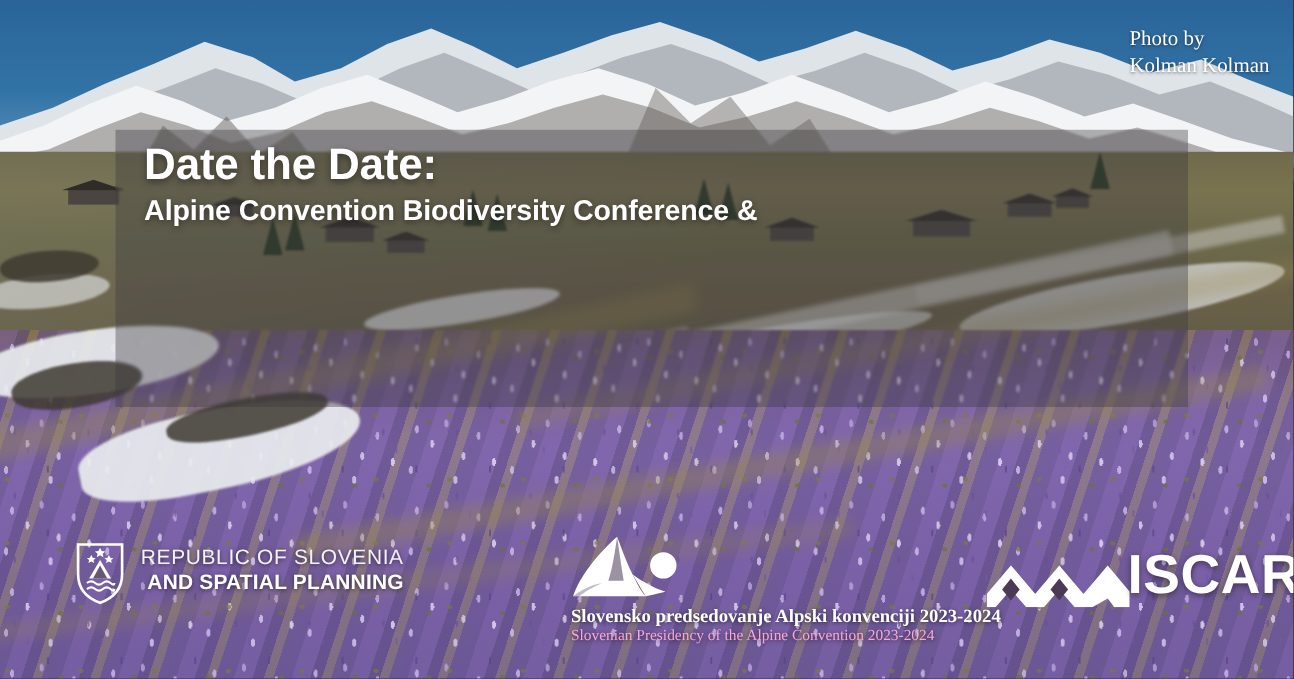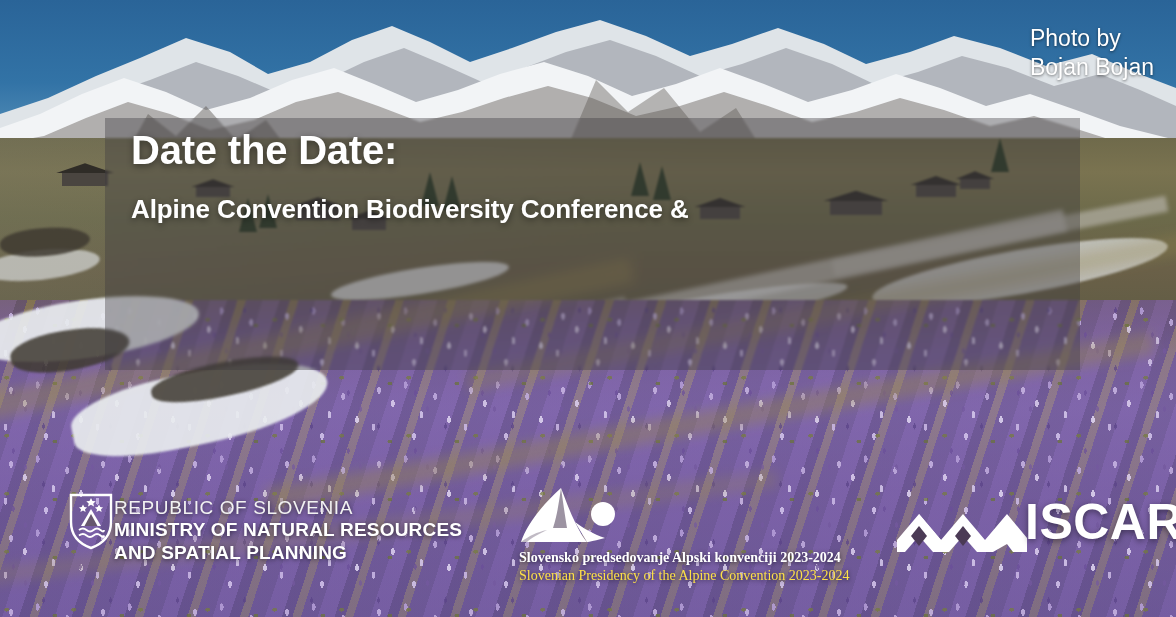--- a/index.html
+++ b/index.html
@@ -132,51 +132,50 @@
   .scrim {
     position:absolute; left:105px; top:118px;
     width:975px; height:252px;
     background:rgba(60,58,62,.38);
     backdrop-filter:blur(1px);
   }
 
   
   .credit {
     position:absolute; right:22px; top:24px;
-    font-family:Liberation Sans, sans-serif;
-    font-size:23px; line-height:1.28; color:#ffffff;
+    font-family:Liberation Serif, serif;
+    font-size:19px; line-height:1.28; color:#ffffff;
     text-shadow:0 1px 3px rgba(0,0,0,.55);
     text-align:left;
   }
 
   
   .headline { position:absolute; left:131px; top:128px; width:960px; }
   .kicker {
     font-size:40px; font-weight:bold; color:#fff; letter-spacing:-.2px;
     line-height:1.12; text-shadow:0 2px 7px rgba(0,0,0,.42);
   }
   .maintitle {
     margin-top:9px;
     font-size:42px; font-weight:bold; color:#fff;
     line-height:1.22; letter-spacing:-.4px;
     text-transform:uppercase;
     text-shadow:0 2px 7px rgba(0,0,0,.42);
   }
   .subtitle {
-    margin-top:18px;
     font-size:26px; font-weight:bold; color:#fff;
     line-height:1.40; letter-spacing:-.1px;
     text-shadow:0 2px 6px rgba(0,0,0,.45);
   }
 
   
   .logos { position:absolute; left:0; top:480px; width:100%; height:100px; }
 
   
-  .gov { position:absolute; left:68px; top:12px; display:flex; align-items:flex-start; gap:0; }
+  .gov { position:absolute; left:68px; top:12px; display:flex; align-items:flex-start; gap:14px;text-align:right; }
   .coa { width:46px; height:58px; flex:none; }
   .govtext { padding-top:5px; text-shadow:0 1px 4px rgba(0,0,0,.55); }
   .gov-l1 {
     font-size:19px; font-weight:400; color:#f2f2f2; letter-spacing:.6px;
     line-height:1.12; text-transform:uppercase;
   }
   .gov-l2, .gov-l3 {
     font-size:19px; font-weight:bold; color:#ffffff; letter-spacing:.2px;
     line-height:1.22; text-transform:uppercase;
   }
@@ -190,25 +189,25 @@
     text-shadow:0 1px 4px rgba(0,0,0,.5);
   }
   .alplangs div {
     font-size:12.5px; font-weight:bold; color:#fff;
     letter-spacing:1.55px; line-height:1.30; text-transform:uppercase;
     white-space:nowrap;
   }
   .alpcap { margin-top:3px; text-align:left; text-shadow:0 1px 4px rgba(0,0,0,.6); }
   .alpcap-1 {
     font-family:"Liberation Serif", serif;
-    font-size:14px; font-weight:bold; color:#fff; line-height:1.26; white-space:nowrap;
+    font-size:17px; font-weight:bold; color:#fff; line-height:1.26; white-space:nowrap;
   }
   .alpcap-2 {
     font-family:"Liberation Serif", serif;
-    font-size:14px; font-weight:400; color:#fde047; line-height:1.26; white-space:nowrap;
+    font-size:14px; font-weight:400; color:#f9a8d4; line-height:1.26; white-space:nowrap;
   }
 
   
   .iscar { position:absolute; left:897px; top:12px; display:flex; align-items:center; }
   .iscarmark { width:130px; height:60px; flex:none; }
   .iscarword {
     font-size:50px; font-weight:bold; color:#fff; letter-spacing:.5px;
     margin-left:-2px; text-shadow:0 2px 6px rgba(0,0,0,.45);
   }
 </style>
@@ -297,21 +296,21 @@
     <div class="snowpatch sp1"></div>
     <div class="snowpatch sp2"></div>
     <div class="rock rk1"></div>
     <div class="rock rk2"></div>
   </div>
 
   <div class="scrim"></div>
 
   <div class="credit">
     <div>Photo by</div>
-    <div>Bojan Bojan</div>
+    <div>Kolman Kolman</div>
   </div>
 
   <div class="headline">
     <div class="kicker">Date the Date:</div>
     <div class="subtitle">
       <div>Alpine Convention Biodiversity Conference &amp;</div>
     </div>
   </div>
 
   <div class="logos">
@@ -324,21 +323,20 @@
         <path d="M11,38 q4,-3 7.5,0 q3.5,3 7,0 q3.5,-3 7,0 q3.5,3 3.5,0" fill="none" stroke="#ffffff" stroke-width="1.9"></path>
         <path d="M11,43.5 q4,-3 7.5,0 q3.5,3 7,0 q3.5,-3 7,0 q3.5,3 3.5,0" fill="none" stroke="#ffffff" stroke-width="1.9"></path>
         <g fill="#ffffff">
           <path d="M23,6 l1.5,3 3.2,.3 -2.4,2.1 .7,3.1 -3,-1.7 -3,1.7 .7,-3.1 -2.4,-2.1 3.2,-.3 Z"></path>
           <path d="M15,12.5 l1.3,2.6 2.8,.3 -2.1,1.8 .6,2.7 -2.6,-1.5 -2.6,1.5 .6,-2.7 -2.1,-1.8 2.8,-.3 Z"></path>
           <path d="M31,12.5 l1.3,2.6 2.8,.3 -2.1,1.8 .6,2.7 -2.6,-1.5 -2.6,1.5 .6,-2.7 -2.1,-1.8 2.8,-.3 Z"></path>
         </g>
       </svg>
       <div class="govtext">
         <div class="gov-l1">REPUBLIC OF SLOVENIA</div>
-        <div class="gov-l2">MINISTRY OF NATURAL RESOURCES</div>
         <div class="gov-l3">AND SPATIAL PLANNING</div>
       </div>
     </div>
 
     <div class="alpconv">
       <div class="alpconv-top">
         <svg class="alpmark" viewBox="0 0 104 62">
           <path d="M2,58 C8,40 24,20 42,4 C46,14 50,26 56,38 C60,46 64,54 68,58 Z" fill="#ffffff"></path>
           <path d="M42,4 C40,18 38,32 34,44 L48,44 C46,32 44,18 42,4 Z" fill="#4b3a55" opacity=".55"></path>
           <path d="M2,58 C10,52 18,48 28,46 C20,50 12,54 8,58 Z" fill="#4b3a55" opacity=".35"></path>

